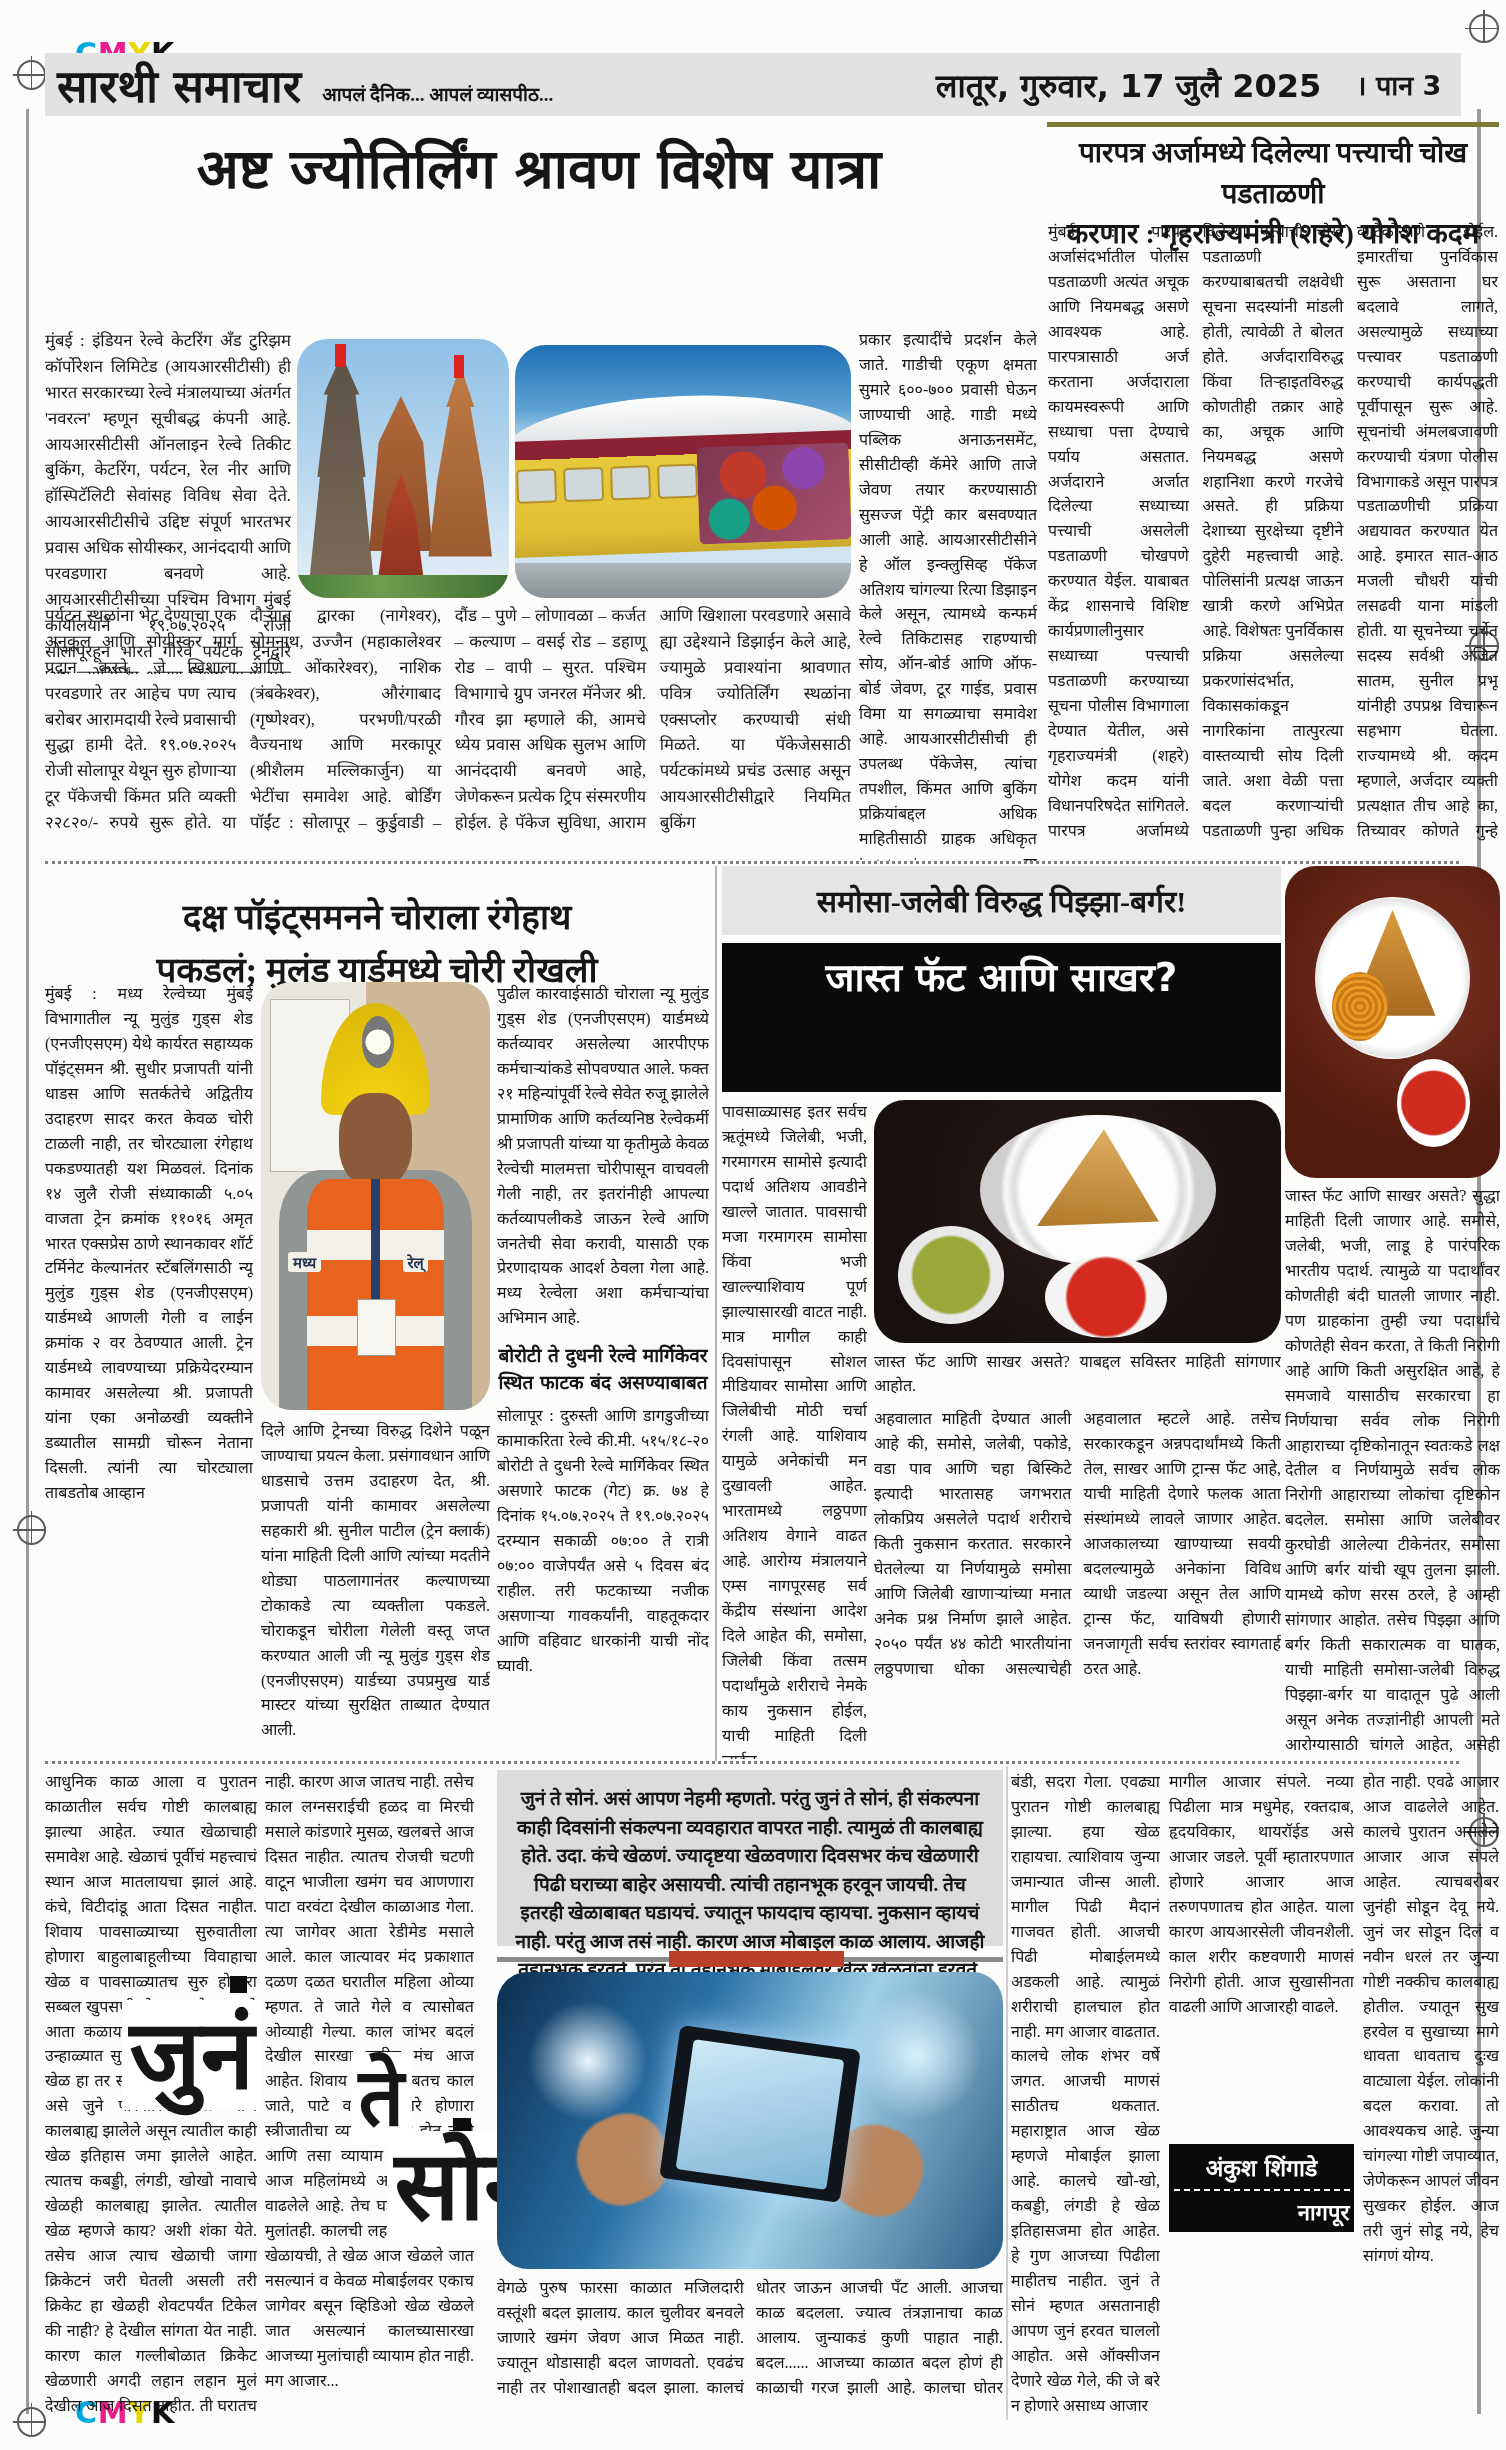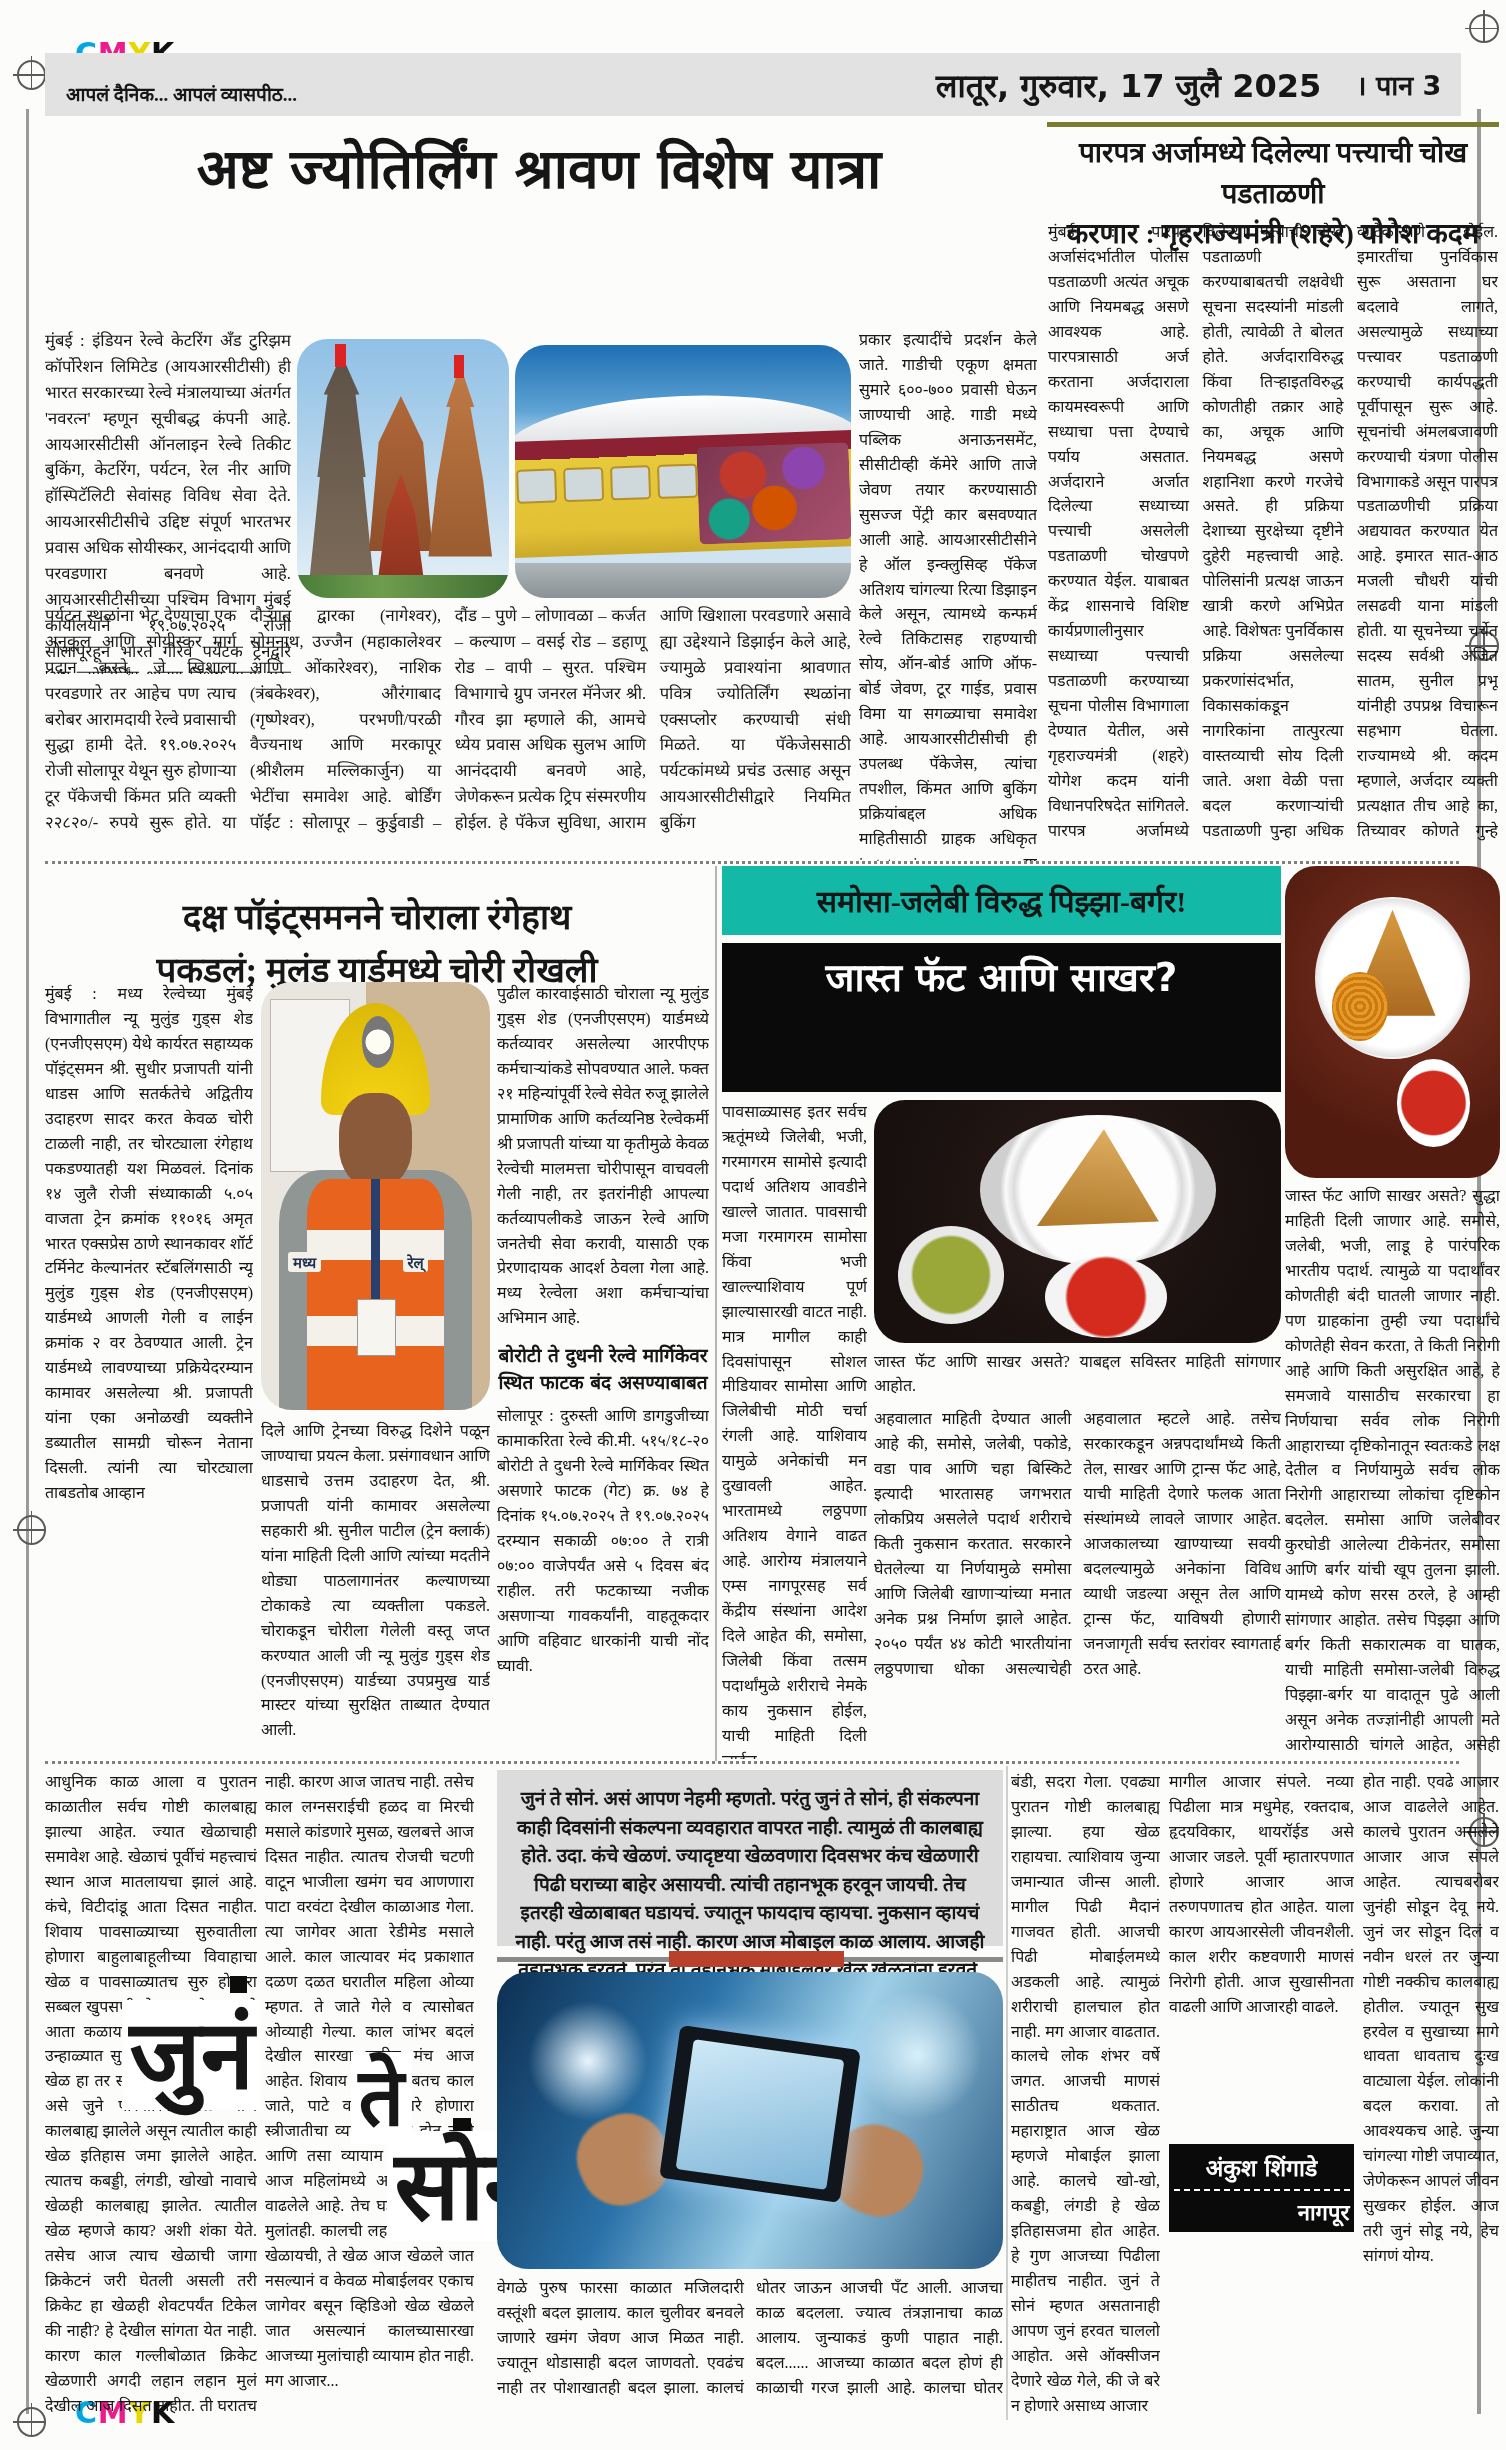--- a/index.html
+++ b/index.html
@@ -29,21 +29,21 @@
   .pass-rule{left:1047px;top:122px;width:452px;height:5.3px;background:#7b7b33;}
   .pass-head{left:1047px;top:133px;width:452px;text-align:center;font-weight:700;font-size:28px;line-height:1.45;}
   .bodytxt{font-size:16px;line-height:1.56;}
   .cols3{column-count:3;column-gap:13.6px;}
   .cols4{column-count:4;column-gap:13.6px;}
   .cols2{column-count:2;column-gap:12px;}
   .dotted{border-top:3px dotted #7f7f7f;width:1414px;left:45px;}
   .theft-head{left:45px;top:892px;width:664px;text-align:center;font-weight:700;font-size:35px;line-height:1.5;}
   .subhead{font-weight:800;font-size:19px;text-align:center;line-height:1.45;margin:10.5px 0 7.5px 0;font-family:"DejaVu Sans",sans-serif;}
   .vline{width:2.3px;background:#b5b5b5;}
-  .strap{left:722px;top:866px;width:559px;height:69px;background:#14b8a6;display:flex;align-items:center;justify-content:center;font-weight:700;font-size:30px;}
+  .strap{left:722px;top:866px;width:559px;height:69px;background:#e5e5e5;display:flex;align-items:center;justify-content:center;font-weight:700;font-size:30px;}
   .blackbox{left:722px;top:943px;width:559px;height:149px;background:#0a0a0a;color:#fff;text-align:center;font-weight:800;font-size:39px;line-height:1.8;}
   
   .greybox{left:497px;top:1770px;width:506px;height:176px;background:#dcdcdc;box-sizing:border-box;padding:15px 18px;
            text-align:center;font-weight:700;font-size:19px;line-height:1.5;}
   .bigword{font-weight:900;background:#fff;padding:0 7.5px;line-height:1.15;}
   .sq{background:#0c0c0c;}
   .authorbox{background:#0a0a0a;color:#fff;text-align:center;padding:7.5px 4.5px 6px 4.5px;margin:7.5px 0;}
   .authorbox .nm{font-size:23px;font-weight:800;border-bottom:2.3px dashed #fff;padding-bottom:6px;margin-bottom:4.5px;}
   .authorbox .pl{font-size:22px;font-weight:700;text-align:right;}
   
@@ -107,20 +107,21 @@
 <div class="abs regmark" style="left:16.6px;top:60px;"></div>
 <div class="abs regmark" style="left:1469px;top:13.6px;"></div>
 <div class="abs regmark" style="left:1469px;top:631px;"></div>
 <div class="abs regmark" style="left:16.6px;top:1515px;"></div>
 <div class="abs regmark" style="left:1469px;top:1817px;"></div>
 <div class="abs regmark" style="left:16.6px;top:2407px;"></div>
 <div class="abs cmyk" style="left:75px;top:36px;"><span class="c">C</span><span class="m">M</span><span class="y">Y</span><span class="k">K</span></div>
 <div class="abs cmyk" style="left:75px;top:2395px;"><span class="c">C</span><span class="m">M</span><span class="y">Y</span><span class="k">K</span></div>
 
 <div class="abs band">
+  <div class="masthead sans">सारथी समाचार</div>
   <div class="tagline">आपलं दैनिक... आपलं व्यासपीठ...</div>
   <div class="spacer"></div>
   <div class="dateline sans">लातूर, गुरुवार, 17 जुलै 2025</div>
   <div class="pageno sans">। पान 3</div>
 </div>
 
 <div class="abs lead-head sans">
   <div>अष्ट ज्योतिर्लिंग श्रावण विशेष यात्रा</div>
 </div>
 

